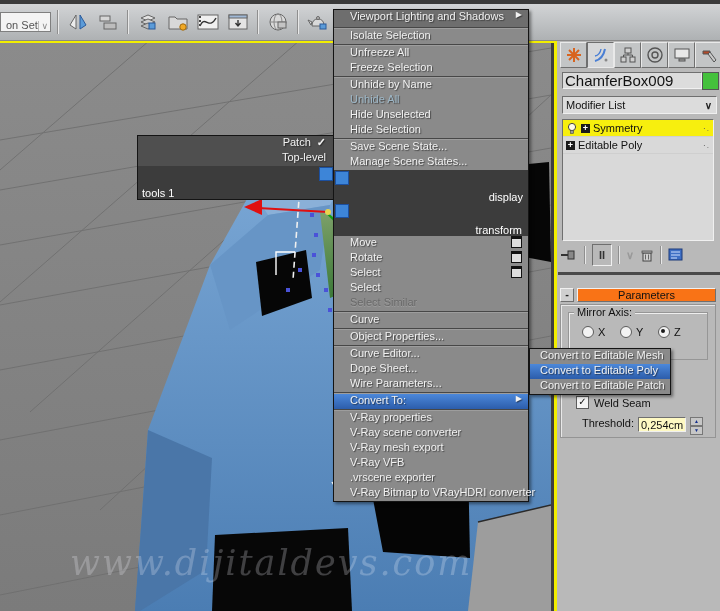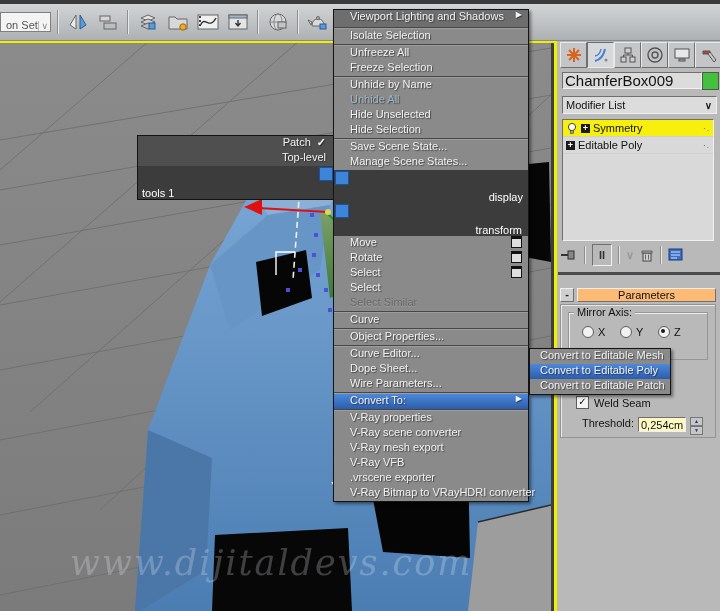--- a/index.html
+++ b/index.html
@@ -42,21 +42,21 @@
            text-align:center;font-weight:bold;flex:0 0 9px}
   .sdots{margin-left:auto;padding-right:3px;color:#555;font-size:8px;letter-spacing:1px}
   .stool{height:20px;display:flex;align-items:center;justify-content:center}
   .ssep{width:1px;height:18px;background:#8f8f8f;border-right:1px solid #e8e8e8}
   #stacktools{left:2px;top:203px;width:158px;height:24px;display:flex;align-items:center;gap:6px}
   #paneldiv{left:0;top:232px;width:162px;height:3px;background:#4a4a4a}
   .rollhdr{display:flex;align-items:center;gap:3px}
   #rollout{left:2px;top:248px;width:156px;height:14px}
   .minusbox{width:12px;height:12px;background:#cfcfcf;border:1px solid;border-color:#f0f0f0 #6f6f6f #6f6f6f #f0f0f0;
             text-align:center;line-height:10px;font-weight:bold;color:#222}
-  .rolltitle{flex:1;height:12px;background:#fdba74;border:1px solid;border-color:#f0f0f0 #6f6f6f #6f6f6f #f0f0f0;
+  .rolltitle{flex:1;height:12px;background:#f97316;border:1px solid;border-color:#f0f0f0 #6f6f6f #6f6f6f #f0f0f0;
              text-align:center;line-height:12px;color:#111}
   #rollbox{left:2px;top:264px;width:154px;height:132px;border:1px solid #949494;box-shadow:1px 1px 0 #e8e8e8 inset}
   #mirrorgrp{left:10px;top:272px;width:138px;height:46px;border:1px solid #969696;box-shadow:1px 1px 0 #eee inset}
   #mirrorlbl{left:16px;top:266px;background:#b9b9b9;padding:0 3px;color:#111}
   .radio{width:10px;height:10px;border-radius:50%;background:#f2f2f2;border:1px solid #5c5c5c;
          display:inline-block;position:relative;vertical-align:-2px}
   .radio.on::after{content:"";position:absolute;left:2px;top:2px;width:4px;height:4px;border-radius:50%;background:#1a1a1a}
   .axitem{position:absolute;top:14px;display:flex;gap:4px;align-items:center;color:#111}
   .checkbox{width:11px;height:11px;background:#f4f4f4;border:1px solid #5c5c5c;color:#111;
             font-size:10px;line-height:10px;text-align:center;display:inline-block}

